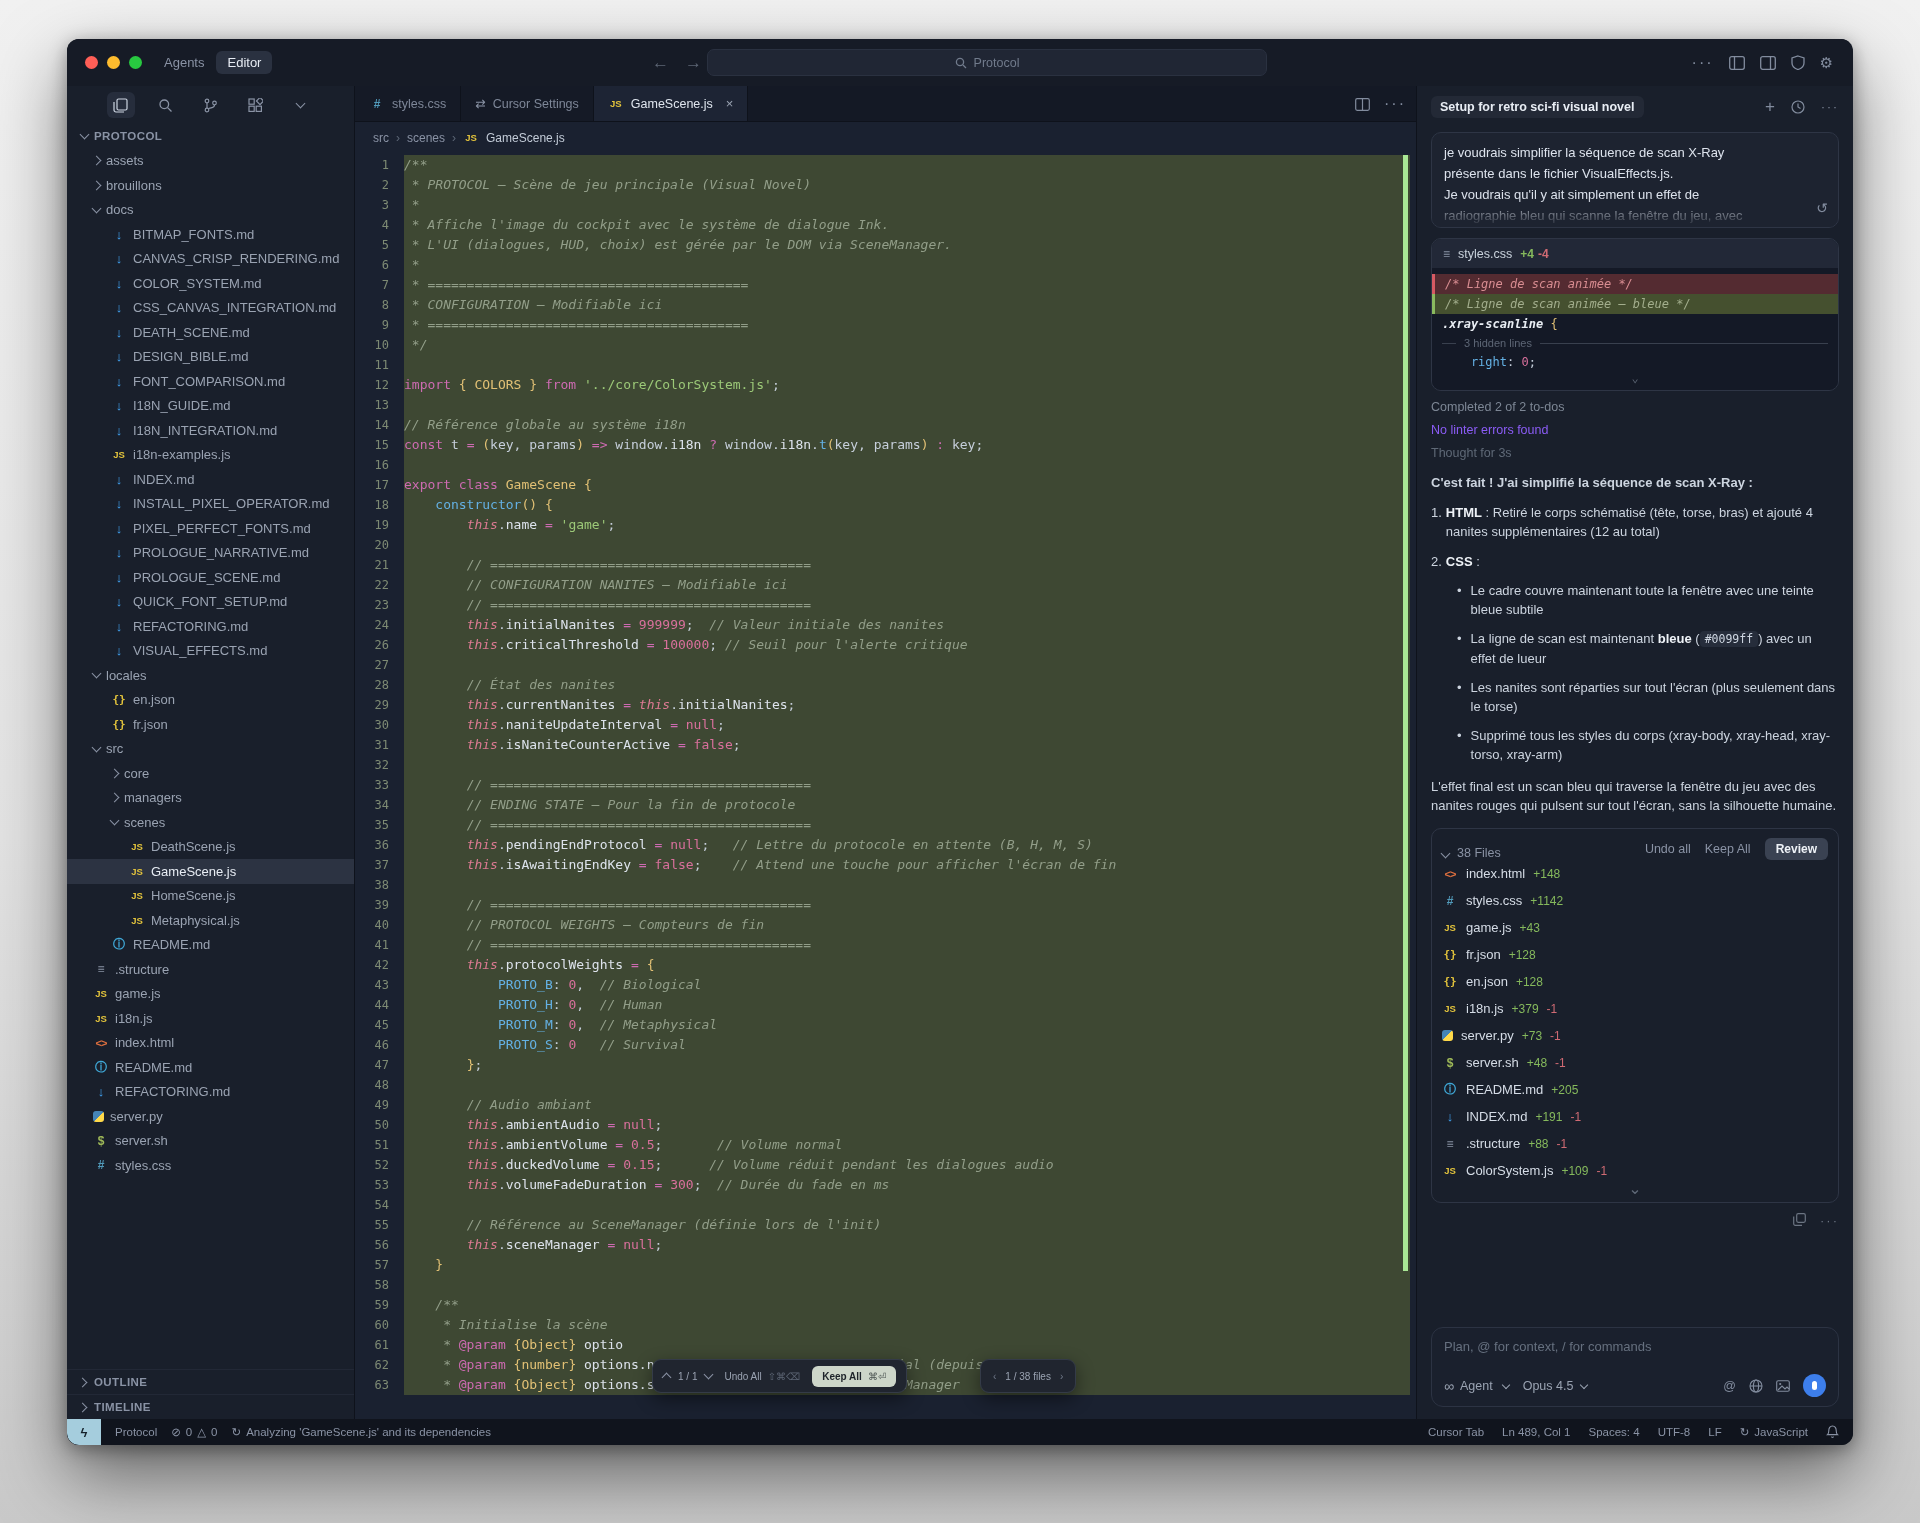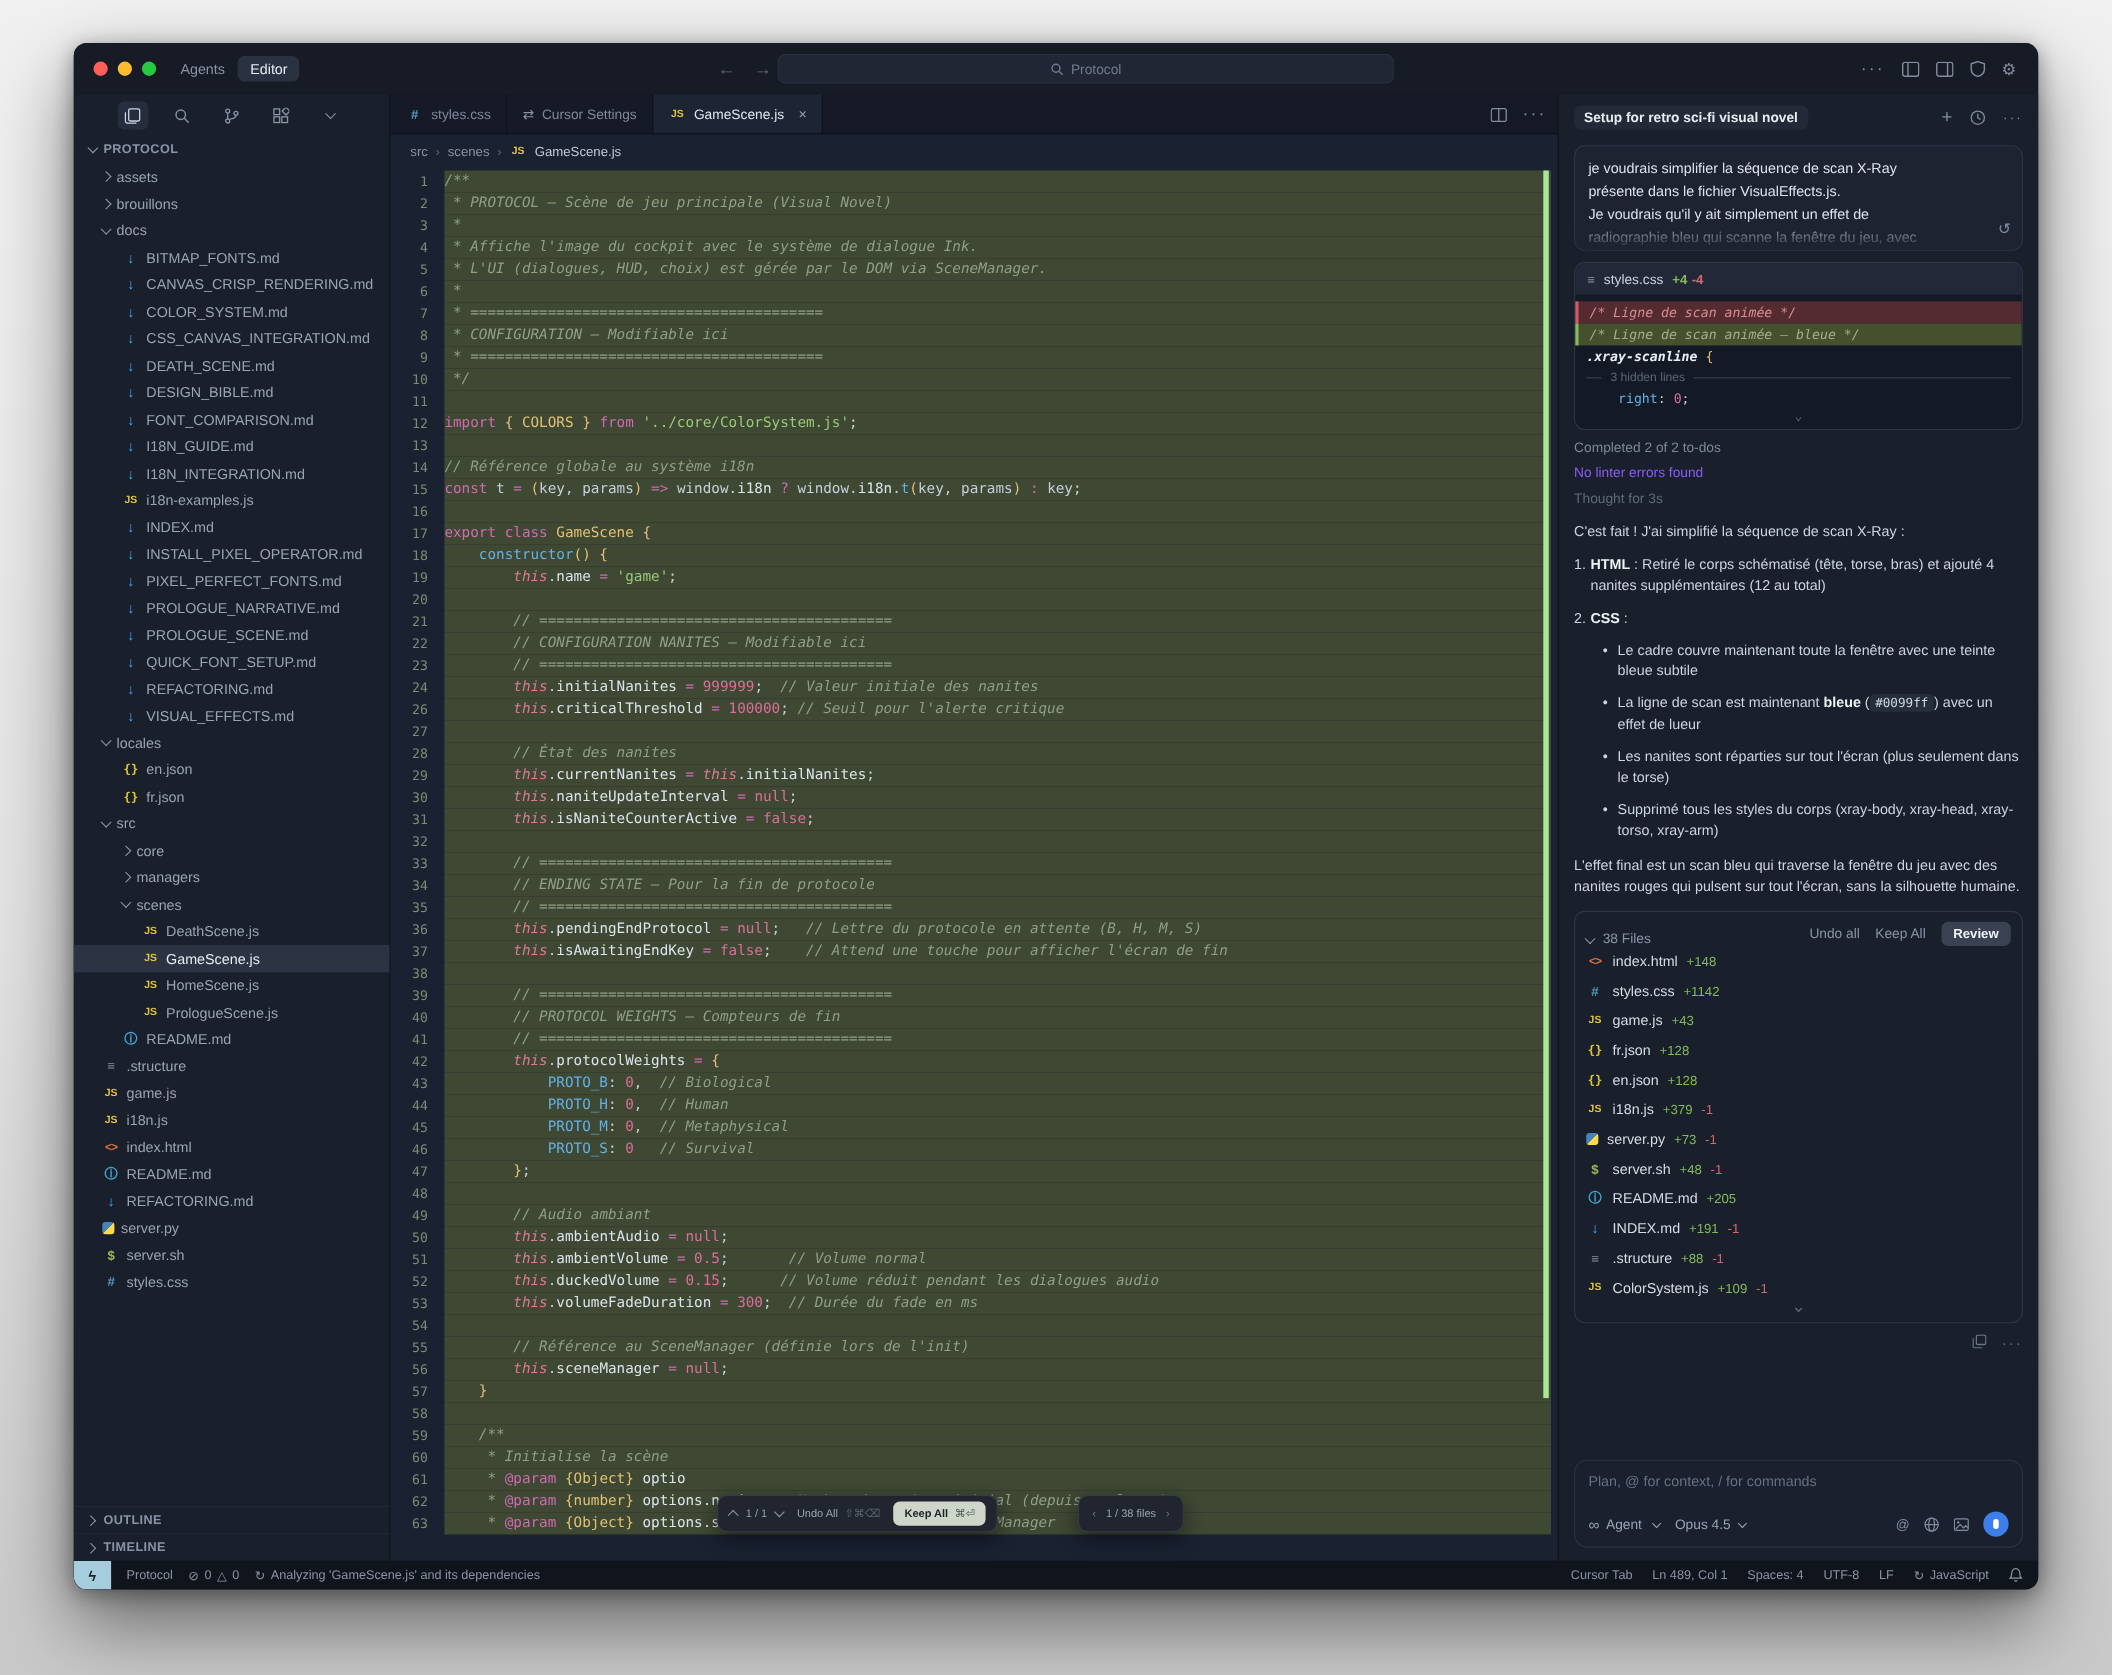--- a/index.html
+++ b/index.html
@@ -335,21 +335,21 @@
           <div class="trow sel" style="padding-left: 62px;">
             <span class="fico i-js">JS</span>
             <span class="lbl" style="color: rgb(232, 237, 244);">GameScene.js</span>
           </div>
           <div class="trow" style="padding-left: 62px;">
             <span class="fico i-js">JS</span>
             <span class="lbl">HomeScene.js</span>
           </div>
           <div class="trow" style="padding-left: 62px;">
             <span class="fico i-js">JS</span>
-            <span class="lbl">PrologueScene.js</span>
+            <span class="lbl">Metaphysical.js</span>
           </div>
           <div class="trow" style="padding-left: 44px;">
             <span class="fico i-info">ⓘ</span>
             <span class="lbl">README.md</span>
           </div>
           <div class="trow" style="padding-left: 26px;">
             <span class="fico i-struct">≡</span>
             <span class="lbl">.structure</span>
           </div>
           <div class="trow" style="padding-left: 26px;">
@@ -744,21 +744,21 @@
         <div class="dline"><span class="tok-b">    right</span><span class="tok-w">: </span><span class="tok-n">0</span><span class="tok-w">;</span></div>
         <div class="dchev">⌄</div>
       </div>
     </div>
 
     <div class="mutline" style="color:#7d8795;">Completed 2 of 2 to-dos</div>
     <div class="mutline" style="color:#8b5cf6;">No linter errors found</div>
     <div class="mutline" style="color:#5f6977;">Thought for 3s</div>
 
     <div class="answer">
-      <div style="margin-top:13px;">C'est fait ! J'ai simplifié la séquence de scan X-Ray :</div>
+      <div style="margin-top:13px;font-weight:bold;">C'est fait ! J'ai simplifié la séquence de scan X-Ray :</div>
       <div id="olist">
           <div class="oitem">
             <span>1.</span>
             <span class="txt"><b>HTML</b><span> : Retiré le corps schématisé (tête, torse, bras) et ajouté 4 nanites supplémentaires (12 au total)</span></span>
           </div>
           <div class="oitem">
             <span>2.</span>
             <span class="txt"><b>CSS</b><span> :</span></span>
           </div>
         </div>

